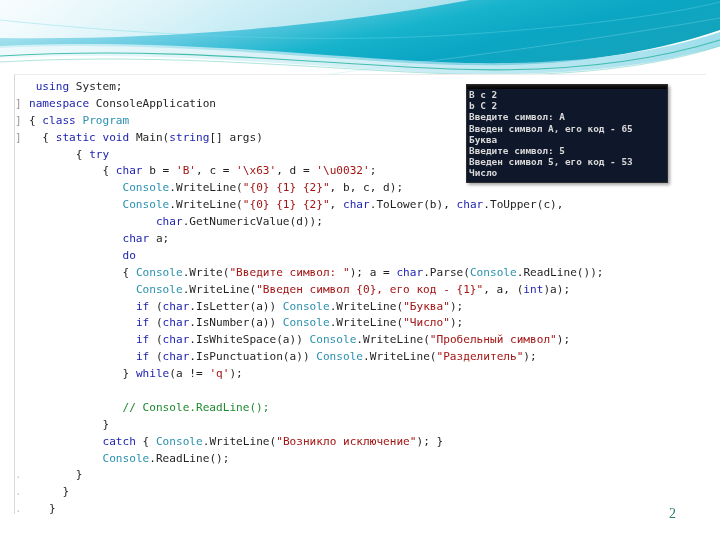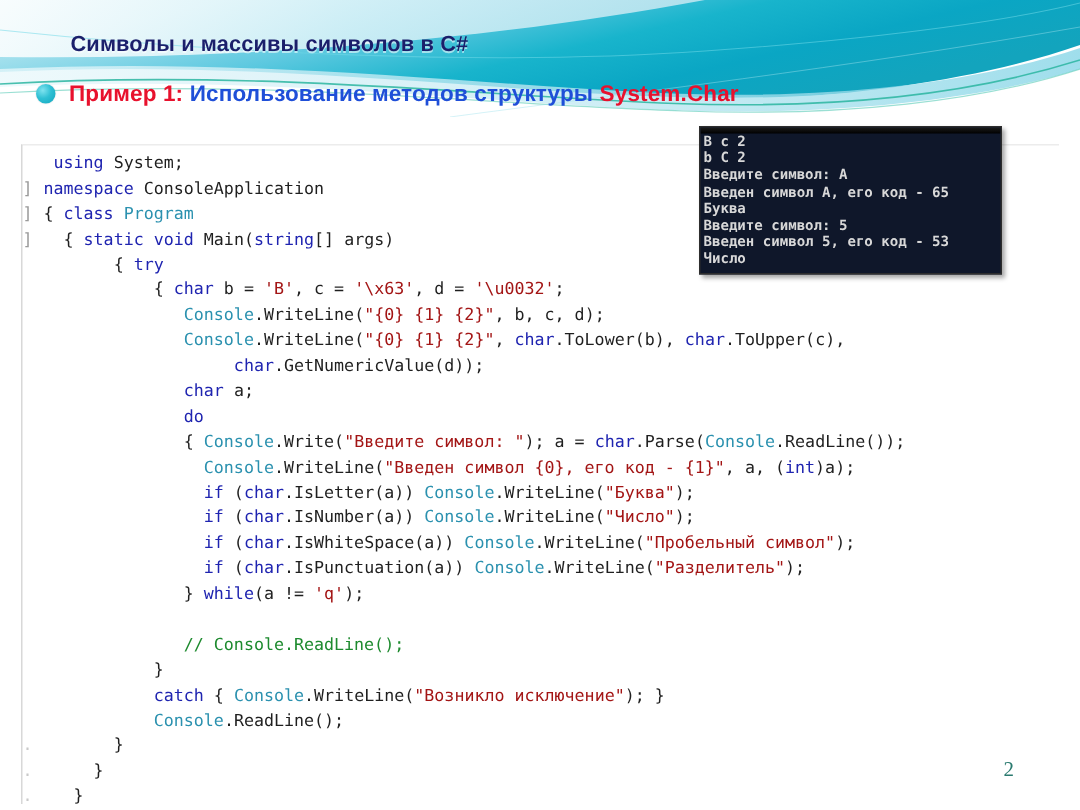--- a/index.html
+++ b/index.html
@@ -46,21 +46,21 @@
     box-shadow:0 0 1px rgba(0,0,0,.2);
   }
   #subtitle-text{
     font-size:15px;font-weight:bold;letter-spacing:.1px;
   }
   #subtitle-text .red{color:#e8112d;}
   #subtitle-text .blue{color:#1f4fd8;}
 
   
   #code-panel{
-    position:absolute;left:14px;top:96px;
+    position:absolute;left:14px;top:74px;
     width:692px;height:440px;
     background:#ffffff;
     border-left:1px solid #d8d8d8;
     border-top:1px solid #ececec;
     box-sizing:border-box;
   }
   #code-lines{
     position:absolute;left:0;top:4px;
     font-family:"DejaVu Sans Mono","Liberation Mono",monospace;
     font-size:11.1px;
@@ -147,26 +147,21 @@
       <path d="M0,48 C160,40 300,58 430,64 C545,69 645,58 720,34 L720,78 L0,78 Z" fill="#ffffff"></path>
       <path d="M0,46 C170,38 310,56 440,62 C552,67 648,56 720,32 L720,46 C648,68 548,78 436,73 C306,67 168,50 0,58 Z" fill="url(#gMid)" opacity="0.75"></path>
 
       <path d="M0,56 C170,46 320,64 450,69 C560,73 650,62 720,40" fill="none" stroke="#2ab5a0" stroke-width="1.1" opacity="0.85"></path>
       <path d="M0,62 C175,52 325,70 455,74 C565,78 655,67 720,46" fill="none" stroke="#56c9b5" stroke-width="0.8" opacity="0.6"></path>
       <path d="M0,20 C150,36 330,44 470,34 C600,25 680,12 720,2" fill="none" stroke="#6fd8e8" stroke-width="0.7" opacity="0.55"></path>
       <path d="M300,78 C420,62 560,46 720,18" fill="none" stroke="#9fe3ee" stroke-width="0.6" opacity="0.5"></path>
     </svg>
   </div>
 
-  <div id="slide-title">Символы  и массивы символов в C#</div>
 
-  <div id="subtitle-row">
-    <span id="subtitle-bullet"></span>
-    <span id="subtitle-text"><span class="red">Пример 1:</span><span class="blue"> Использование методов структуры </span><span class="red">System.Char</span></span>
-  </div>
 
   <div id="code-panel">
     <div id="code-lines"><div class="cl"><span class="gutter"> </span> <span class="kw">using</span> <span class="pln">System</span>;</div><div class="cl"><span class="gutter">]</span><span class="kw">namespace</span> <span class="pln">ConsoleApplication</span></div><div class="cl"><span class="gutter">]</span>{ <span class="kw">class</span> <span class="typ">Program</span></div><div class="cl"><span class="gutter">]</span>  { <span class="kw">static</span> <span class="kw">void</span> <span class="pln">Main</span>(<span class="kw">string</span>[] <span class="pln">args</span>)</div><div class="cl"><span class="gutter"> </span>       { <span class="kw">try</span></div><div class="cl"><span class="gutter"> </span>           { <span class="kw">char</span> <span class="pln">b</span> = <span class="str">'B'</span>, <span class="pln">c</span> = <span class="str">'\x63'</span>, <span class="pln">d</span> = <span class="str">'\u0032'</span>;</div><div class="cl"><span class="gutter"> </span>              <span class="typ">Console</span>.<span class="pln">WriteLine</span>(<span class="str">"{0} {1} {2}"</span>, <span class="pln">b</span>, <span class="pln">c</span>, <span class="pln">d</span>);</div><div class="cl"><span class="gutter"> </span>              <span class="typ">Console</span>.<span class="pln">WriteLine</span>(<span class="str">"{0} {1} {2}"</span>, <span class="kw">char</span>.<span class="pln">ToLower</span>(<span class="pln">b</span>), <span class="kw">char</span>.<span class="pln">ToUpper</span>(<span class="pln">c</span>),</div><div class="cl"><span class="gutter"> </span>                   <span class="kw">char</span>.<span class="pln">GetNumericValue</span>(<span class="pln">d</span>));</div><div class="cl"><span class="gutter"> </span>              <span class="kw">char</span> <span class="pln">a</span>;</div><div class="cl"><span class="gutter"> </span>              <span class="kw">do</span></div><div class="cl"><span class="gutter"> </span>              { <span class="typ">Console</span>.<span class="pln">Write</span>(<span class="str">"Введите символ: "</span>); <span class="pln">a</span> = <span class="kw">char</span>.<span class="pln">Parse</span>(<span class="typ">Console</span>.<span class="pln">ReadLine</span>());</div><div class="cl"><span class="gutter"> </span>                <span class="typ">Console</span>.<span class="pln">WriteLine</span>(<span class="str">"Введен символ {0}, его код - {1}"</span>, <span class="pln">a</span>, (<span class="kw">int</span>)<span class="pln">a</span>);</div><div class="cl"><span class="gutter"> </span>                <span class="kw">if</span> (<span class="kw">char</span>.<span class="pln">IsLetter</span>(<span class="pln">a</span>)) <span class="typ">Console</span>.<span class="pln">WriteLine</span>(<span class="str">"Буква"</span>);</div><div class="cl"><span class="gutter"> </span>                <span class="kw">if</span> (<span class="kw">char</span>.<span class="pln">IsNumber</span>(<span class="pln">a</span>)) <span class="typ">Console</span>.<span class="pln">WriteLine</span>(<span class="str">"Число"</span>);</div><div class="cl"><span class="gutter"> </span>                <span class="kw">if</span> (<span class="kw">char</span>.<span class="pln">IsWhiteSpace</span>(<span class="pln">a</span>)) <span class="typ">Console</span>.<span class="pln">WriteLine</span>(<span class="str">"Пробельный символ"</span>);</div><div class="cl"><span class="gutter"> </span>                <span class="kw">if</span> (<span class="kw">char</span>.<span class="pln">IsPunctuation</span>(<span class="pln">a</span>)) <span class="typ">Console</span>.<span class="pln">WriteLine</span>(<span class="str">"Разделитель"</span>);</div><div class="cl"><span class="gutter"> </span>              } <span class="kw">while</span>(<span class="pln">a</span> != <span class="str">'q'</span>);</div><div class="cl"><span class="gutter"> </span></div><div class="cl"><span class="gutter"> </span>              <span class="cmt">// Console.ReadLine();</span></div><div class="cl"><span class="gutter"> </span>           }</div><div class="cl"><span class="gutter"> </span>           <span class="kw">catch</span> { <span class="typ">Console</span>.<span class="pln">WriteLine</span>(<span class="str">"Возникло исключение"</span>); }</div><div class="cl"><span class="gutter"> </span>           <span class="typ">Console</span>.<span class="pln">ReadLine</span>();</div><div class="cl"><span class="gutter faint">.</span>       }</div><div class="cl"><span class="gutter faint">.</span>     }</div><div class="cl"><span class="gutter faint">.</span>   }</div></div>
   </div>
 
   <div id="console-window">
     <div id="console-titlebar"></div>
     <div id="console-lines"><div class="console-line">B c 2</div><div class="console-line">b C 2</div><div class="console-line">Введите символ: A</div><div class="console-line">Введен символ A, его код - 65</div><div class="console-line">Буква</div><div class="console-line">Введите символ: 5</div><div class="console-line">Введен символ 5, его код - 53</div><div class="console-line">Число</div></div>
   </div>
 

